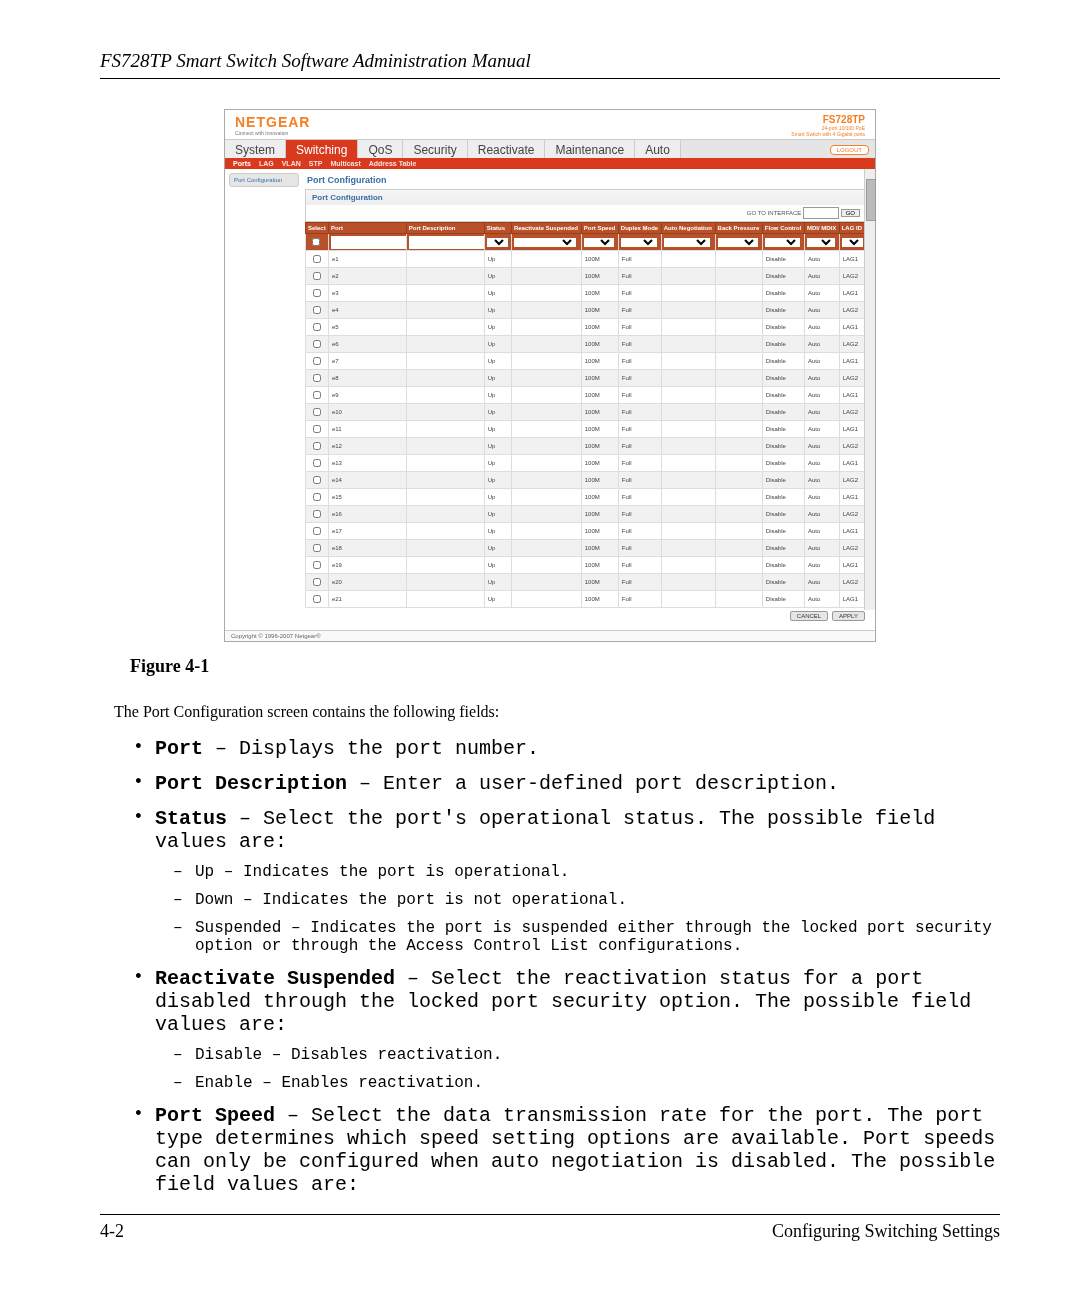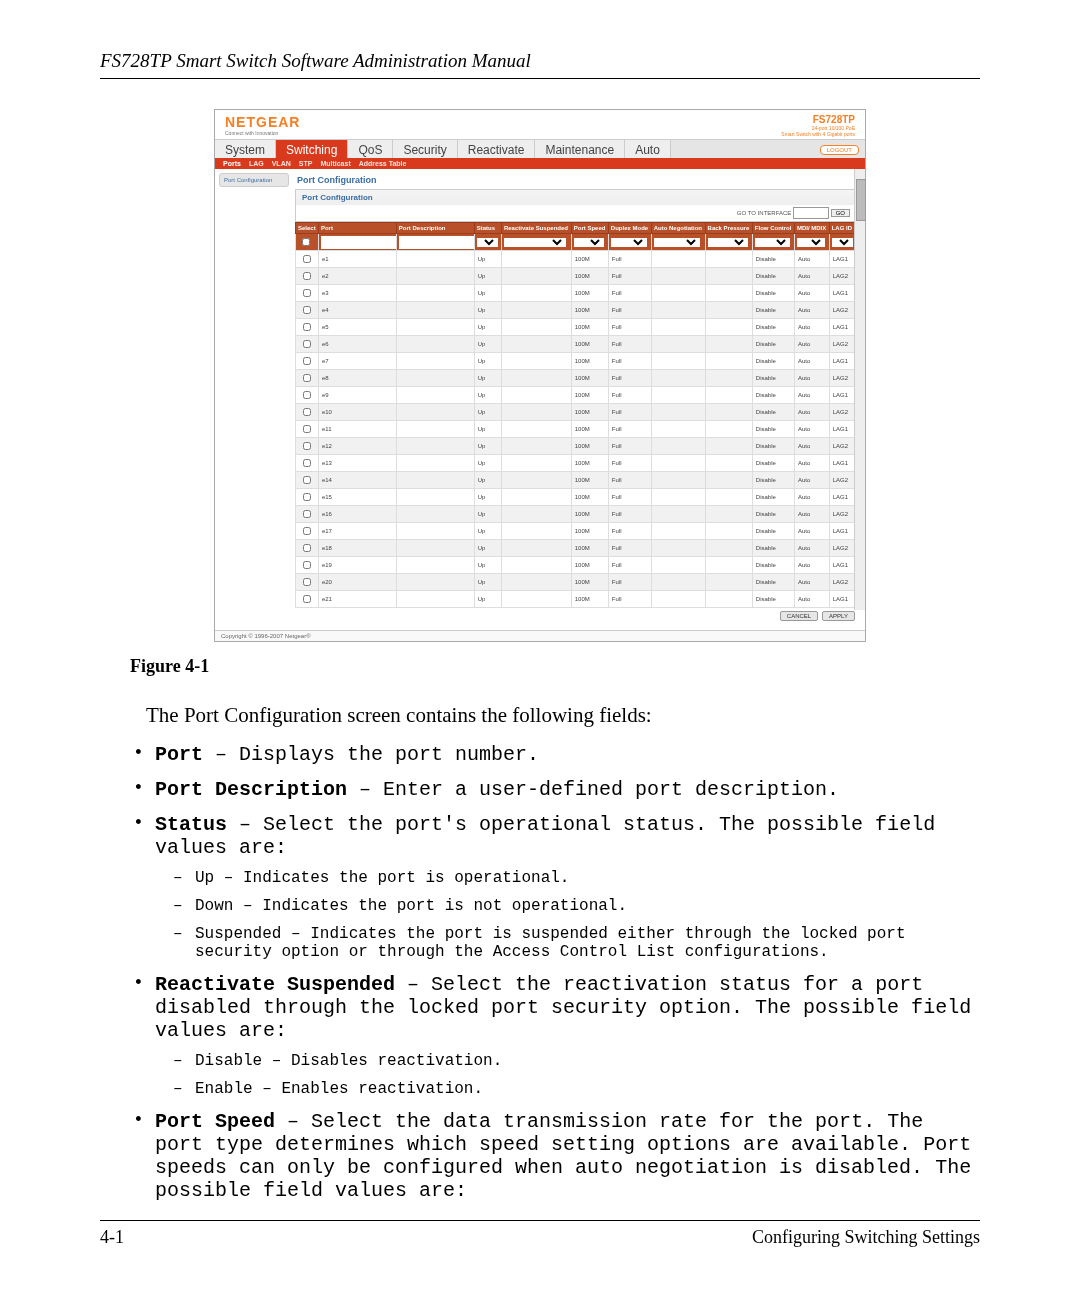--- a/index.html
+++ b/index.html
@@ -6,21 +6,21 @@
     margin: 0;
     padding: 0;
     background: #fff;
     font-family: "Times New Roman", serif;
     color: #000;
   }
   .page {
     width: 1080px;
     height: 1296px;
     box-sizing: border-box;
-    padding: 50px 100px 30px 100px;
+    padding: 50px 80px 30px 100px;
     position: relative;
   }
   .doc-title {
     font-style: italic;
     font-size: 19px;
     border-bottom: 1px solid #000;
     padding-bottom: 6px;
     margin-bottom: 30px;
   }
   
@@ -225,21 +225,21 @@
   }
   .scrollbar .thumb {
     position: absolute;
     top: 10px; left: 1px;
     width: 8px; height: 40px;
     background: #bbb;
     border: 1px solid #999;
   }
   
   .fig-caption { font-weight: bold; font-size: 18px; margin: 14px 0 24px 30px; }
-  .body-text { font-size: 21px; line-height: 1.35; margin-left: 46px; }
+  .body-text { font-size: 16px; line-height: 1.35; margin-left: 14px; }
   ul.lvl1 { list-style: none; padding-left: 55px; margin-top: 14px; font-family: Liberation Mono, monospace; }
   ul.lvl1 > li { margin-bottom: 12px; font-size: 20px; position: relative; }
   ul.lvl1 > li::before {
     content: "•";
     position: absolute;
     left: -22px;
     font-size: 18px;
   }
   ul.lvl2 { list-style: none; padding-left: 40px; margin-top: 10px; }
   ul.lvl2 > li { margin-bottom: 10px; font-size: 16px; position: relative; }
@@ -663,16 +663,16 @@
           <li>Suspended – Indicates the port is suspended either through the locked port security option or through the Access Control List configurations.</li>
         </ul></li>
       <li><b>Reactivate Suspended</b> – Select the reactivation status for a port disabled through the locked port security option. The possible field values are:<ul class="lvl2">
           <li>Disable – Disables reactivation.</li>
           <li>Enable – Enables reactivation.</li>
         </ul></li>
       <li><b>Port Speed</b> – Select the data transmission rate for the port. The port type determines which speed setting options are available. Port speeds can only be configured when auto negotiation is disabled. The possible field values are:</li>
     </ul>
 
   <div class="footer-line">
-    <span>4-1</span>
+    <span>4-2</span>
     <span>Configuring Switching Settings</span>
   </div>
 </div>
 
 </body></html>

